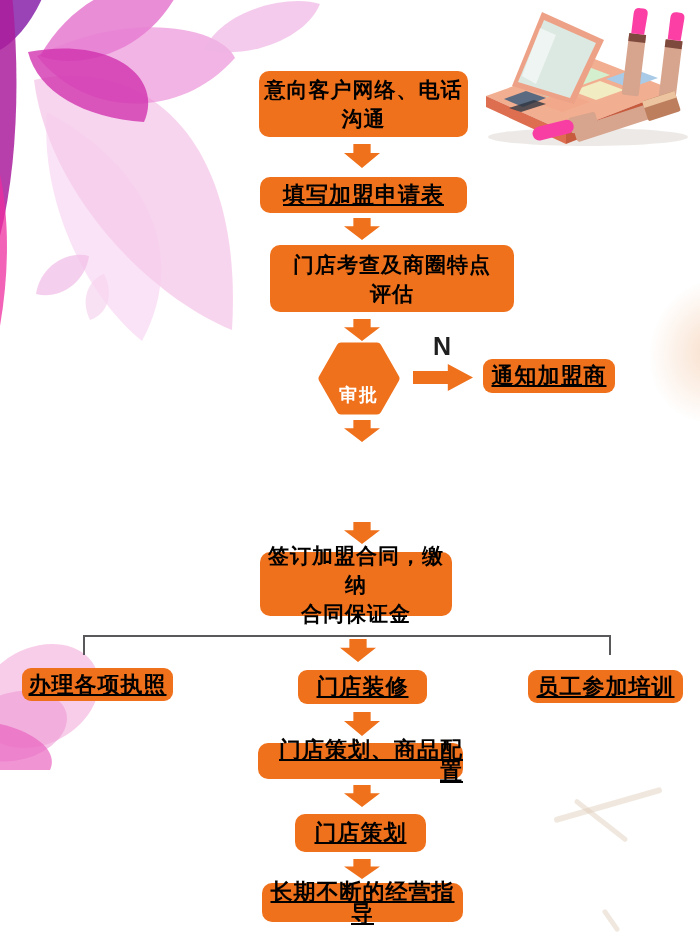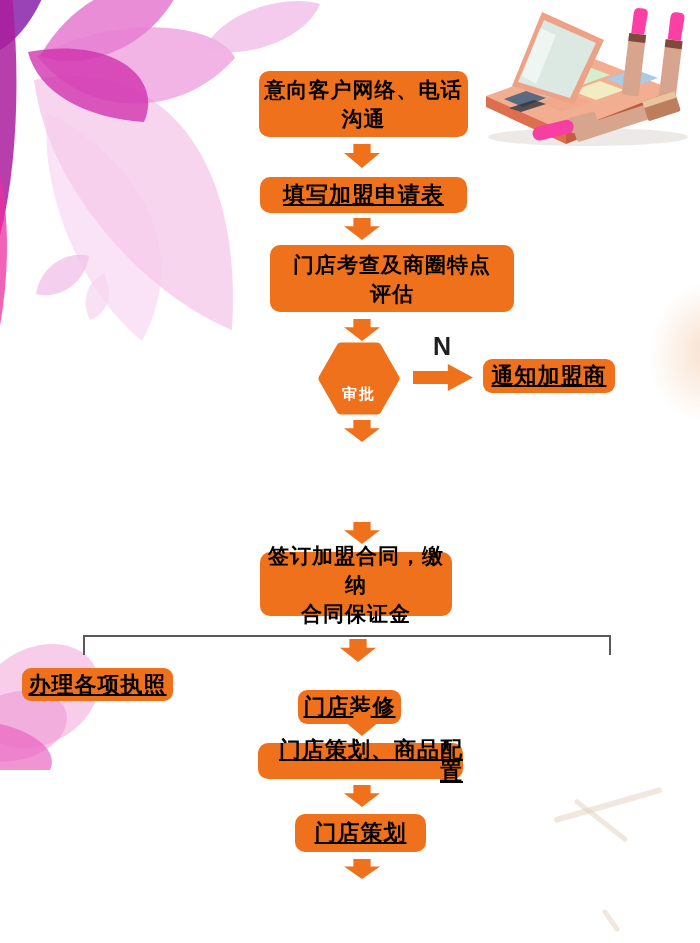--- a/index.html
+++ b/index.html
@@ -24,21 +24,21 @@
     clip-path:polygon(26% 0,74% 0,74% 38%,100% 38%,50% 100%,0 38%,26% 38%);
   }
   .arrow-right{
     position:absolute;background:var(--orange);z-index:3;
     clip-path:polygon(0 26%,58% 26%,58% 0,100% 50%,58% 100%,58% 74%,0 74%);
   }
   .hex-wrap{position:absolute;left:318px;top:342px;width:82px;height:73px;z-index:3;}
   .hex-wrap svg{position:absolute;left:0;top:0;}
   .hex-label{
     position:absolute;inset:0;display:flex;align-items:center;justify-content:center;
-    color:#fff;font-weight:bold;font-size:15px;letter-spacing:2px;margin-top:32px;
+    color:#fff;font-weight:bold;font-size:18px;letter-spacing:2px;margin-top:32px;
   }
   .n-label{
     position:absolute;left:422px;top:332px;width:40px;text-align:center;
     color:#1f1f1f;font-size:25px;font-weight:600;z-index:3;
   }
   .bracket{
     position:absolute;left:83px;top:635px;width:524px;height:18px;
     border:2px solid var(--bracket);border-bottom:none;z-index:2;
   }
   .decor{position:absolute;z-index:1;}
@@ -153,27 +153,29 @@
   <div class="arrow-down" style="left:344px;top:522px;width:36px;height:22px;"></div>
 
   <div class="node" style="left:260px;top:552px;width:192px;height:64px;">签订加盟合同，缴纳
 合同保证金</div>
 
   <div class="bracket"></div>
   <div class="arrow-down" style="left:340px;top:639px;width:36px;height:23px;"></div>
 
   <div class="node small" style="left:22px;top:668px;width:151px;height:33px;border-radius:9px;">办理各项执照</div>
 
-  <div class="node small" style="left:298px;top:670px;width:103px;height:34px;border-radius:9px;margin-top:20px;">门店装修</div>
+  <div class="node small" style="left:298px;top:670px;width:129px;height:34px;border-radius:9px;">门店装修</div>
 
+  <div class="node small" style="left:528px;top:670px;width:155px;height:33px;border-radius:9px;">员工参加培训</div>
 
   <div class="arrow-down" style="left:344px;top:712px;width:36px;height:24px;"></div>
 
   <div class="node small" style="left:258px;top:743px;width:205px;height:36px;text-align:right;">门店策划、商品配置</div>
 
   <div class="arrow-down" style="left:344px;top:785px;width:36px;height:22px;"></div>
 
   <div class="node small" style="left:295px;top:814px;width:131px;height:38px;">门店策划</div>
 
   <div class="arrow-down" style="left:344px;top:859px;width:36px;height:20px;"></div>
 
+  <div class="node small" style="left:262px;top:883px;width:201px;height:39px;">长期不断的经营指导</div>
 
 </div>
 
 </body></html>

